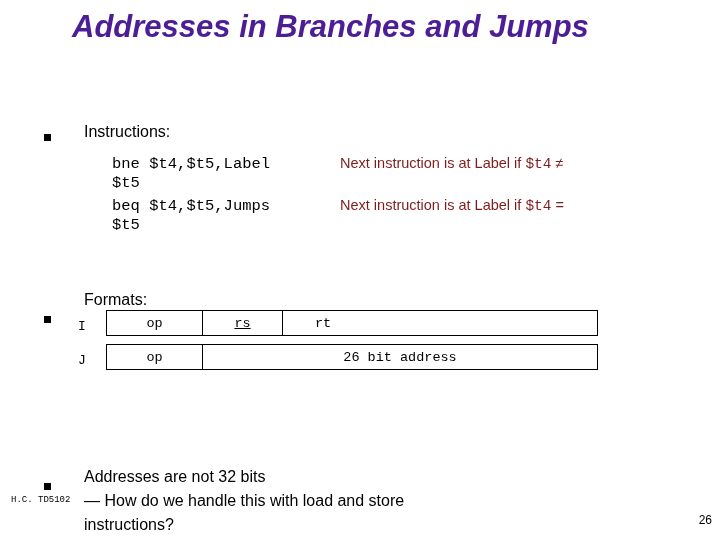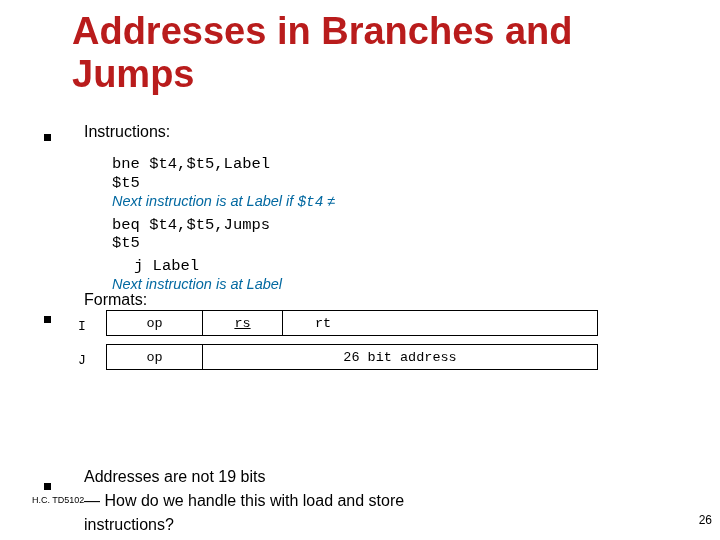--- a/index.html
+++ b/index.html
@@ -19,25 +19,26 @@
     left: 0;
     top: 0;
     width: 720px;
     height: 540px;
   }
   .title {
     position: absolute;
     left: 72px;
     top: 10px;
     width: 600px;
-    color: #b91c1c;
-    font-size: 38px;
+    color: #4c1d95;
+    font-size: 31px;
     font-weight: bold;
     line-height: 1.12;
     letter-spacing: 0px;
+    font-style: italic;
   }
   .bullet-marker {
     position: absolute;
     width: 7px;
     height: 7px;
     background: #000000;
     left: 44px;
   }
   .bullet-text {
     position: absolute;
@@ -52,39 +53,37 @@
   .instr-table {
     position: absolute;
     left: 112px;
     top: 155px;
     width: 560px;
   }
   .instr-row {
     display: flex;
     align-items: flex-start;
     margin-bottom: 4px;
-    flex-direction: column;
   }
   .instr-left {
     width: 228px;
     font-family: "Liberation Mono", monospace;
     font-size: 15.5px;
     line-height: 1.22;
     color: #000000;
     white-space: pre-wrap;
   }
   .instr-left.centered {
     padding-left: 22px;
   }
   .instr-right {
     font-size: 14.5px;
-    color: #0369a1;
+    color: #7f1d1d;
     line-height: 1.22;
     white-space: pre;
-    font-style: italic;
   }
   .mono-inline {
     font-family: "Liberation Mono", monospace;
     font-size: 14.5px;
   }
 
   
   #bullet2-marker { top: 316px; }
   #bullet2-text   { top: 291px; }
 
@@ -137,25 +136,25 @@
   
   #bullet3-marker { top: 483px; }
   #bullet3-text   {
     top: 465px;
     line-height: 1.5;
     width: 580px;
   }
 
   .footer-left {
     position: absolute;
-    left: 25px;
+    left: 4px;
     top: 495px;
     font-size: 9px;
     color: #000000;
-    font-family: Liberation Sans, sans-serif;
+    font-family: Liberation Mono, monospace;
     padding-left: 7px;
   }
   .footer-right {
     position: absolute;
     right: 8px;
     top: 513px;
     font-size: 12px;
     color: #000000;
   }
 </style>
@@ -171,26 +170,23 @@
 
   <div class="instr-table">
 
     <div class="instr-row">
       <div class="instr-left"><span>bne $t4,$t5,Label</span><br><span>$t5</span></div>
       <div class="instr-right"><span>Next instruction is at Label if </span><span class="mono-inline">$t4</span> <span>≠</span></div>
     </div>
 
     <div class="instr-row">
       <div class="instr-left"><span>beq $t4,$t5,Jumps</span><br><span>$t5</span></div>
-    </div>
-
-    <div class="instr-row">
-      <div class="instr-left centered"><span>j Label</span></div>
-      <div class="instr-right"><span>Next instruction is at Label</span></div>
-    </div>
+      <div class="instr-right"><span>Next instruction is at Label if </span><span class="mono-inline">$t4</span> <span>=</span></div>
+    </div>
+
 
   </div>
 
   <div class="bullet-marker" id="bullet2-marker"></div>
   <div class="bullet-text" id="bullet2-text">Formats:</div>
 
   <div class="fmt-area">
 
     <div class="fmt-row">
       <div class="fmt-label">I</div>
@@ -206,21 +202,21 @@
       <div class="fmt-cells">
         <div class="fmt-cell op">op</div>
         <div class="fmt-cell imm26">26 bit address</div>
       </div>
     </div>
 
   </div>
 
   <div class="bullet-marker" id="bullet3-marker"></div>
   <div class="bullet-text" id="bullet3-text">
-    <span>Addresses are not 19 bits</span><br>
+    <span>Addresses are not 32 bits</span><br>
     <span>— How do we handle this with load and store</span><br>
     <span>instructions?</span>
   </div>
 
   <div class="footer-left">H.C. TD5102</div>
   <div class="footer-right">26</div>
 
 </div>
 
 </body></html>

